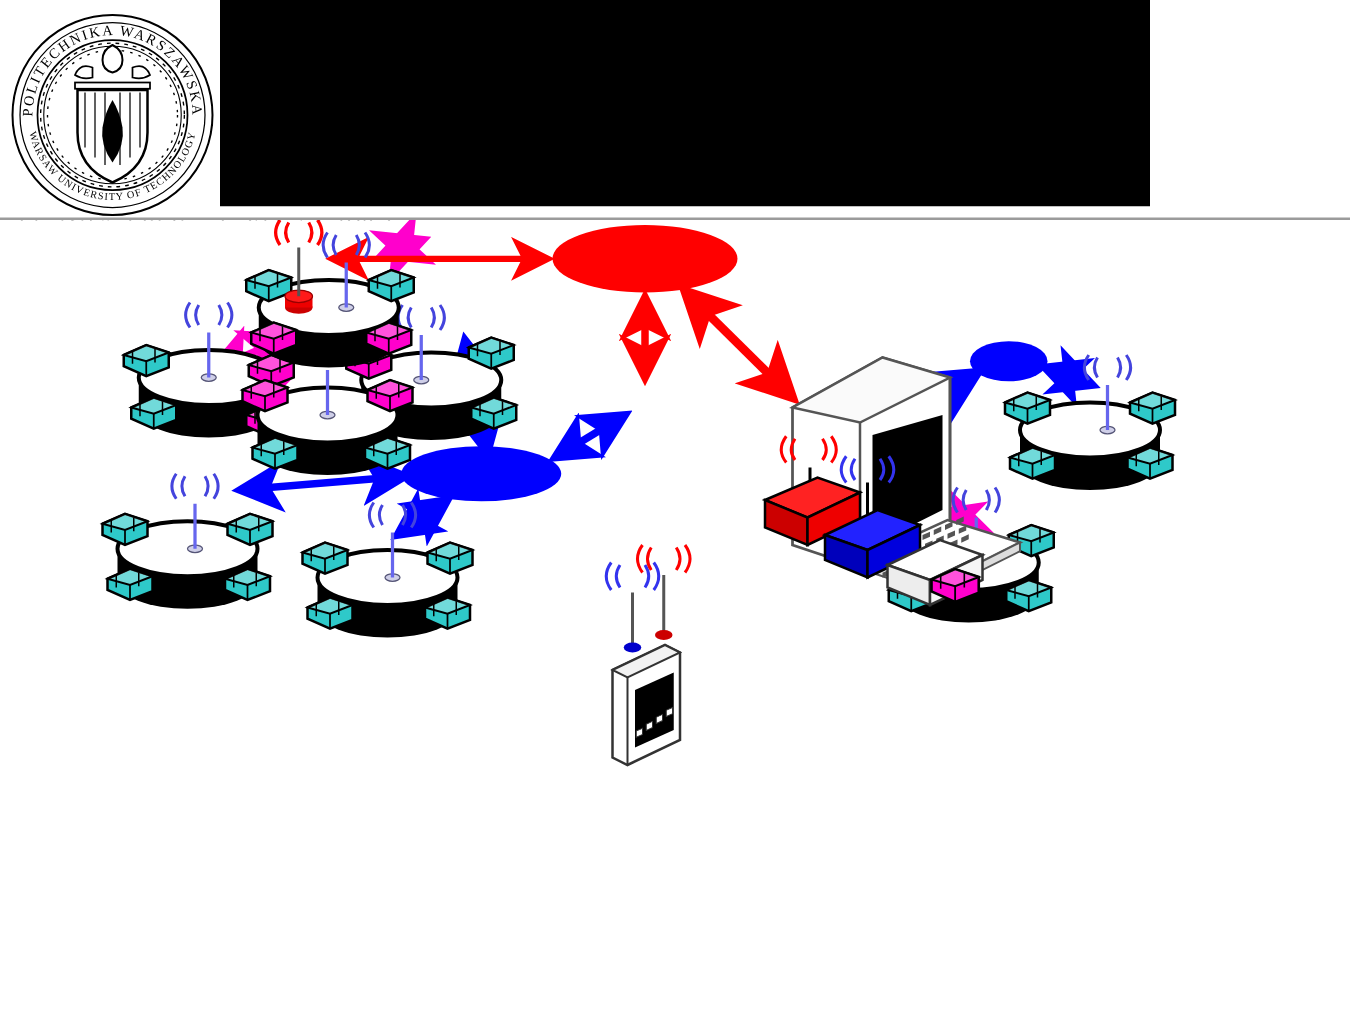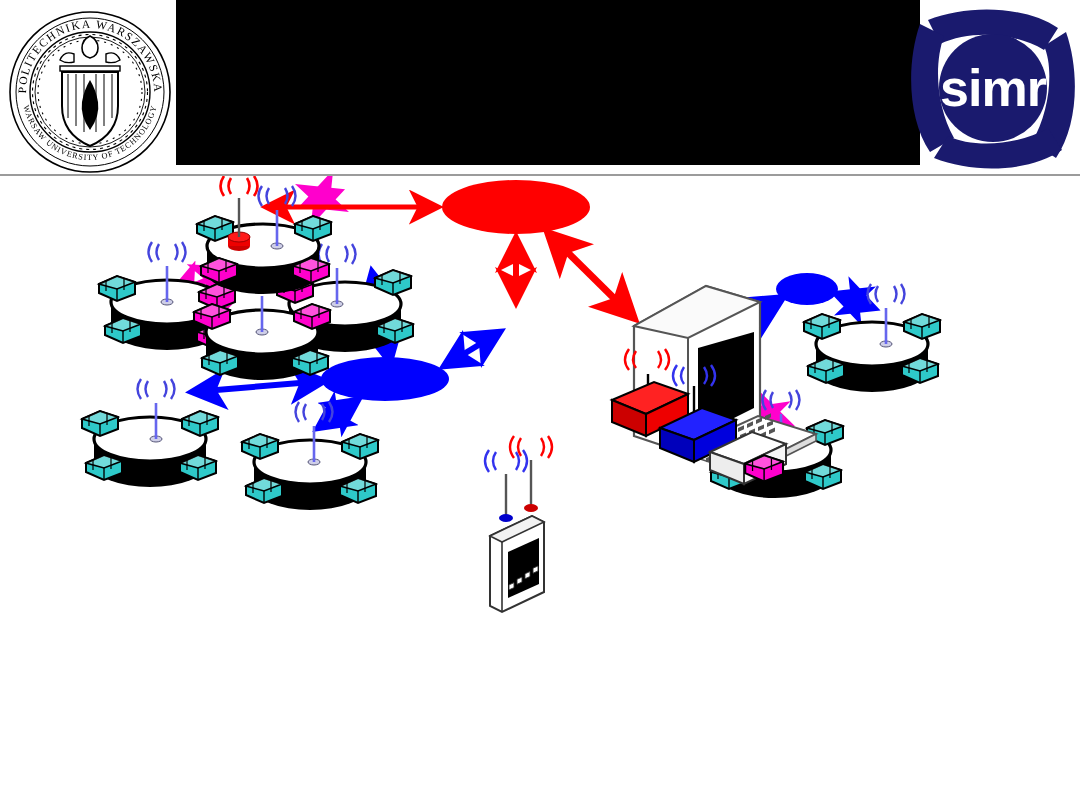--- a/index.html
+++ b/index.html
@@ -126,33 +126,20 @@
         <text font-family="&quot;Liberation Serif&quot;, serif" font-size="8.2" fill="#000000" letter-spacing="0.9">
           <textPath href="#arcBot" startOffset="50%" text-anchor="middle">WARSAW UNIVERSITY OF TECHNOLOGY</textPath>
         </text>
       </svg>
     </div>
 
     <div class="header-band">
       <div class="header-title"></div>
     </div>
 
-    <div class="logo-simr">
-      <svg width="170" height="172" viewBox="0 0 170 172" xmlns="http://www.w3.org/2000/svg">
-        <g fill="#1a1a6e">
-
-          <path d="M 20,18 C 60,2 118,4 150,26 L 136,48 C 106,30 62,28 32,42 Z"></path>
-          <path d="M 12,22 C -2,62 0,118 22,150 L 46,136 C 28,104 26,62 36,34 Z"></path>
-          <path d="M 158,30 C 172,70 170,124 148,156 L 124,140 C 142,110 146,66 136,44 Z"></path>
-          <path d="M 26,156 C 66,172 122,170 154,148 L 140,126 C 110,144 64,146 40,134 Z"></path>
-        </g>
-        <circle cx="85" cy="86" r="54" fill="#1a1a6e"></circle>
-        <text x="85" y="104" text-anchor="middle" font-family="&quot;Liberation Sans&quot;, sans-serif" font-size="52" font-weight="bold" fill="#ffffff" letter-spacing="-1">simr</text>
-      </svg>
-    </div>
 
     <div class="header-rule"></div>
   </div>
 
   <div class="stage">
     <svg width="1080" height="634" viewBox="0 0 1080 634" xmlns="http://www.w3.org/2000/svg">
 
       <defs>
 
         <g id="robotBody">

